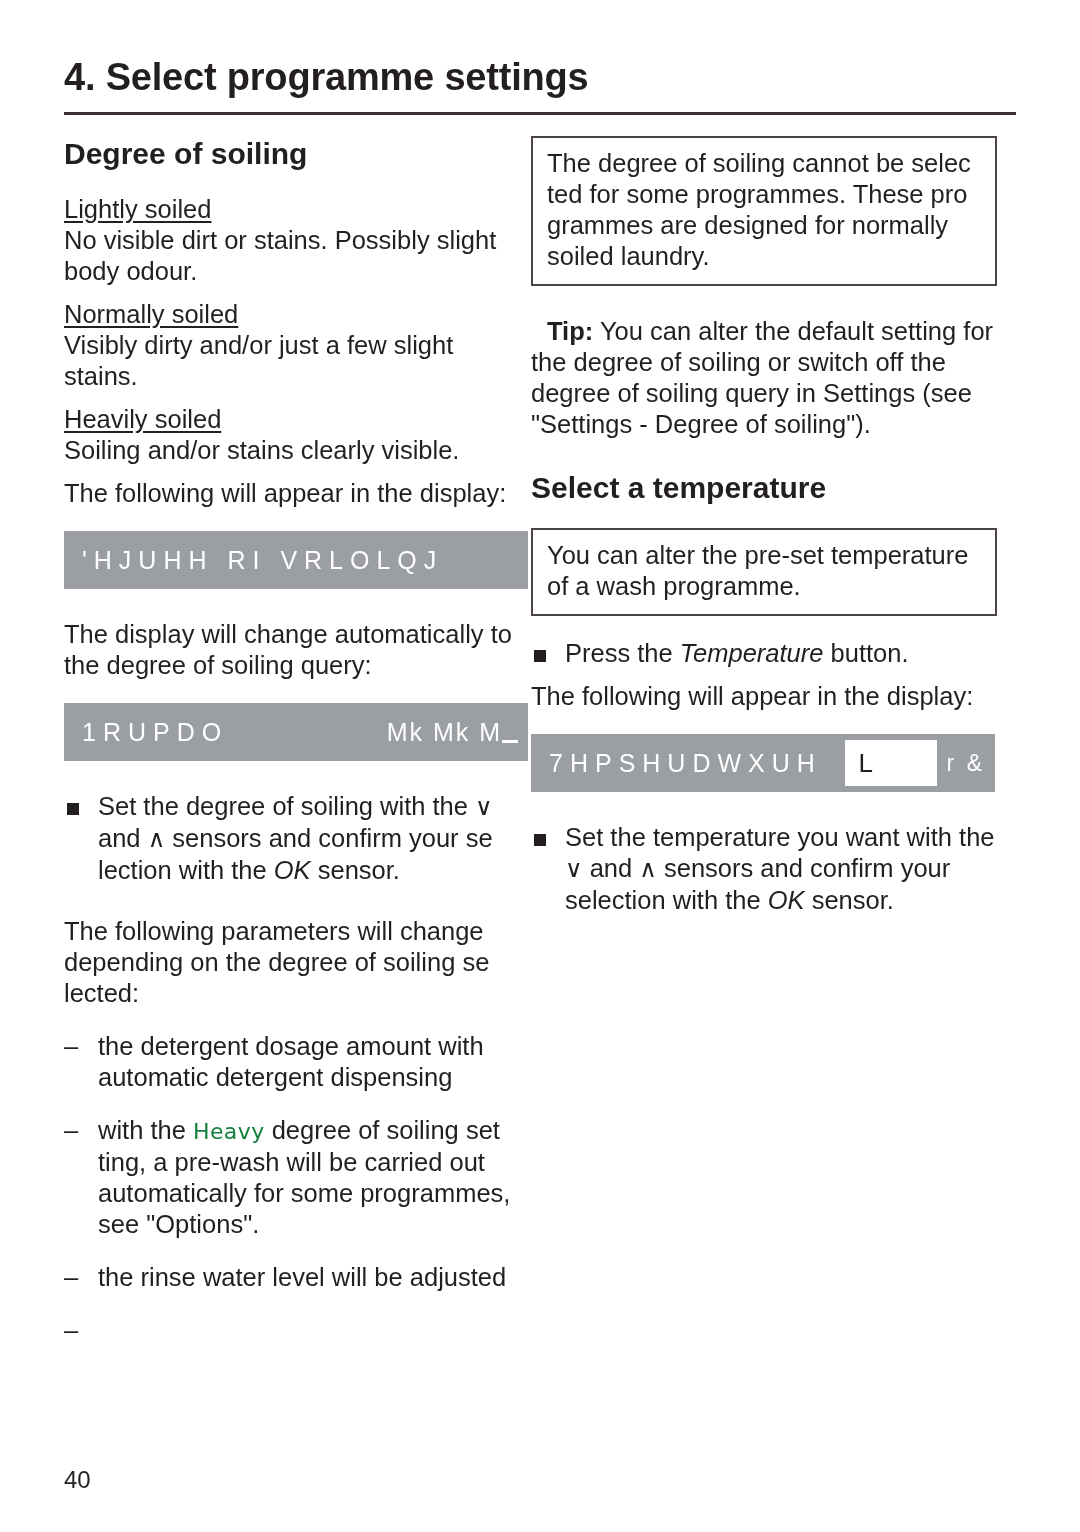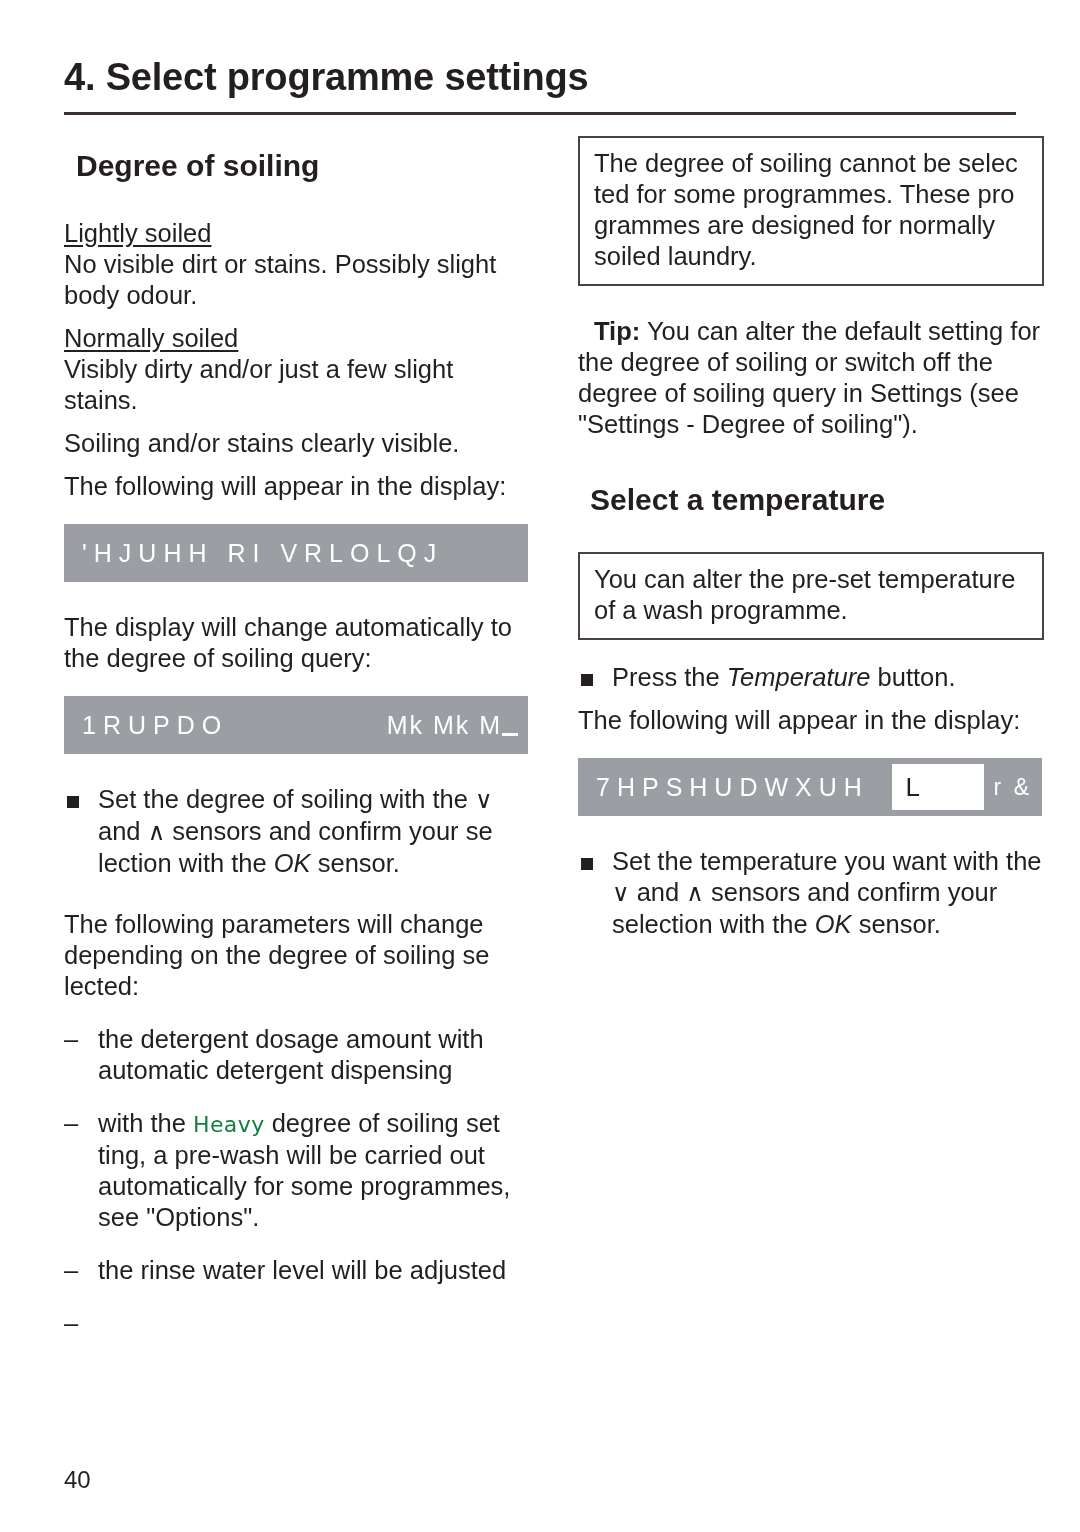--- a/index.html
+++ b/index.html
@@ -43,25 +43,25 @@
     background: #3b3134;
   }
 
   
   .col {
     position: absolute;
     top: 136px;
     width: 466px;
   }
   .col-left  { left: 64px; }
-  .col-right { left: 578px; }
+  .col-right { left: 531px; }
 
   
   h2.section-head {
-    margin: 12px;
+    margin: 0;
     font-size: 30px;
     font-weight: bold;
     line-height: 36px;
     color: #231f20;
   }
   p.body {
     margin: 0;
     font-size: 25.5px;
     line-height: 31px;
     color: #231f20;
@@ -208,20 +208,21 @@
     <p class="body underlined">Lightly soiled</p>
     <p class="body">No visible dirt or stains. Possibly slight body odour.</p>
 
     <div class="gap-sm"></div>
 
     <p class="body underlined">Normally soiled</p>
     <p class="body">Visibly dirty and/or just a few slight stains.</p>
 
     <div class="gap-sm"></div>
 
+    <p class="body underlined">Heavily soiled</p>
     <p class="body">Soiling and/or stains clearly visible.</p>
 
     <div class="gap-sm"></div>
 
     <p class="body">The following will appear in the display:</p>
 
     <div class="gap-md"></div>
 
     <div class="display-bar">
       <span class="display-text disp-left">'HJUHH RI VRLOLQJ</span>

